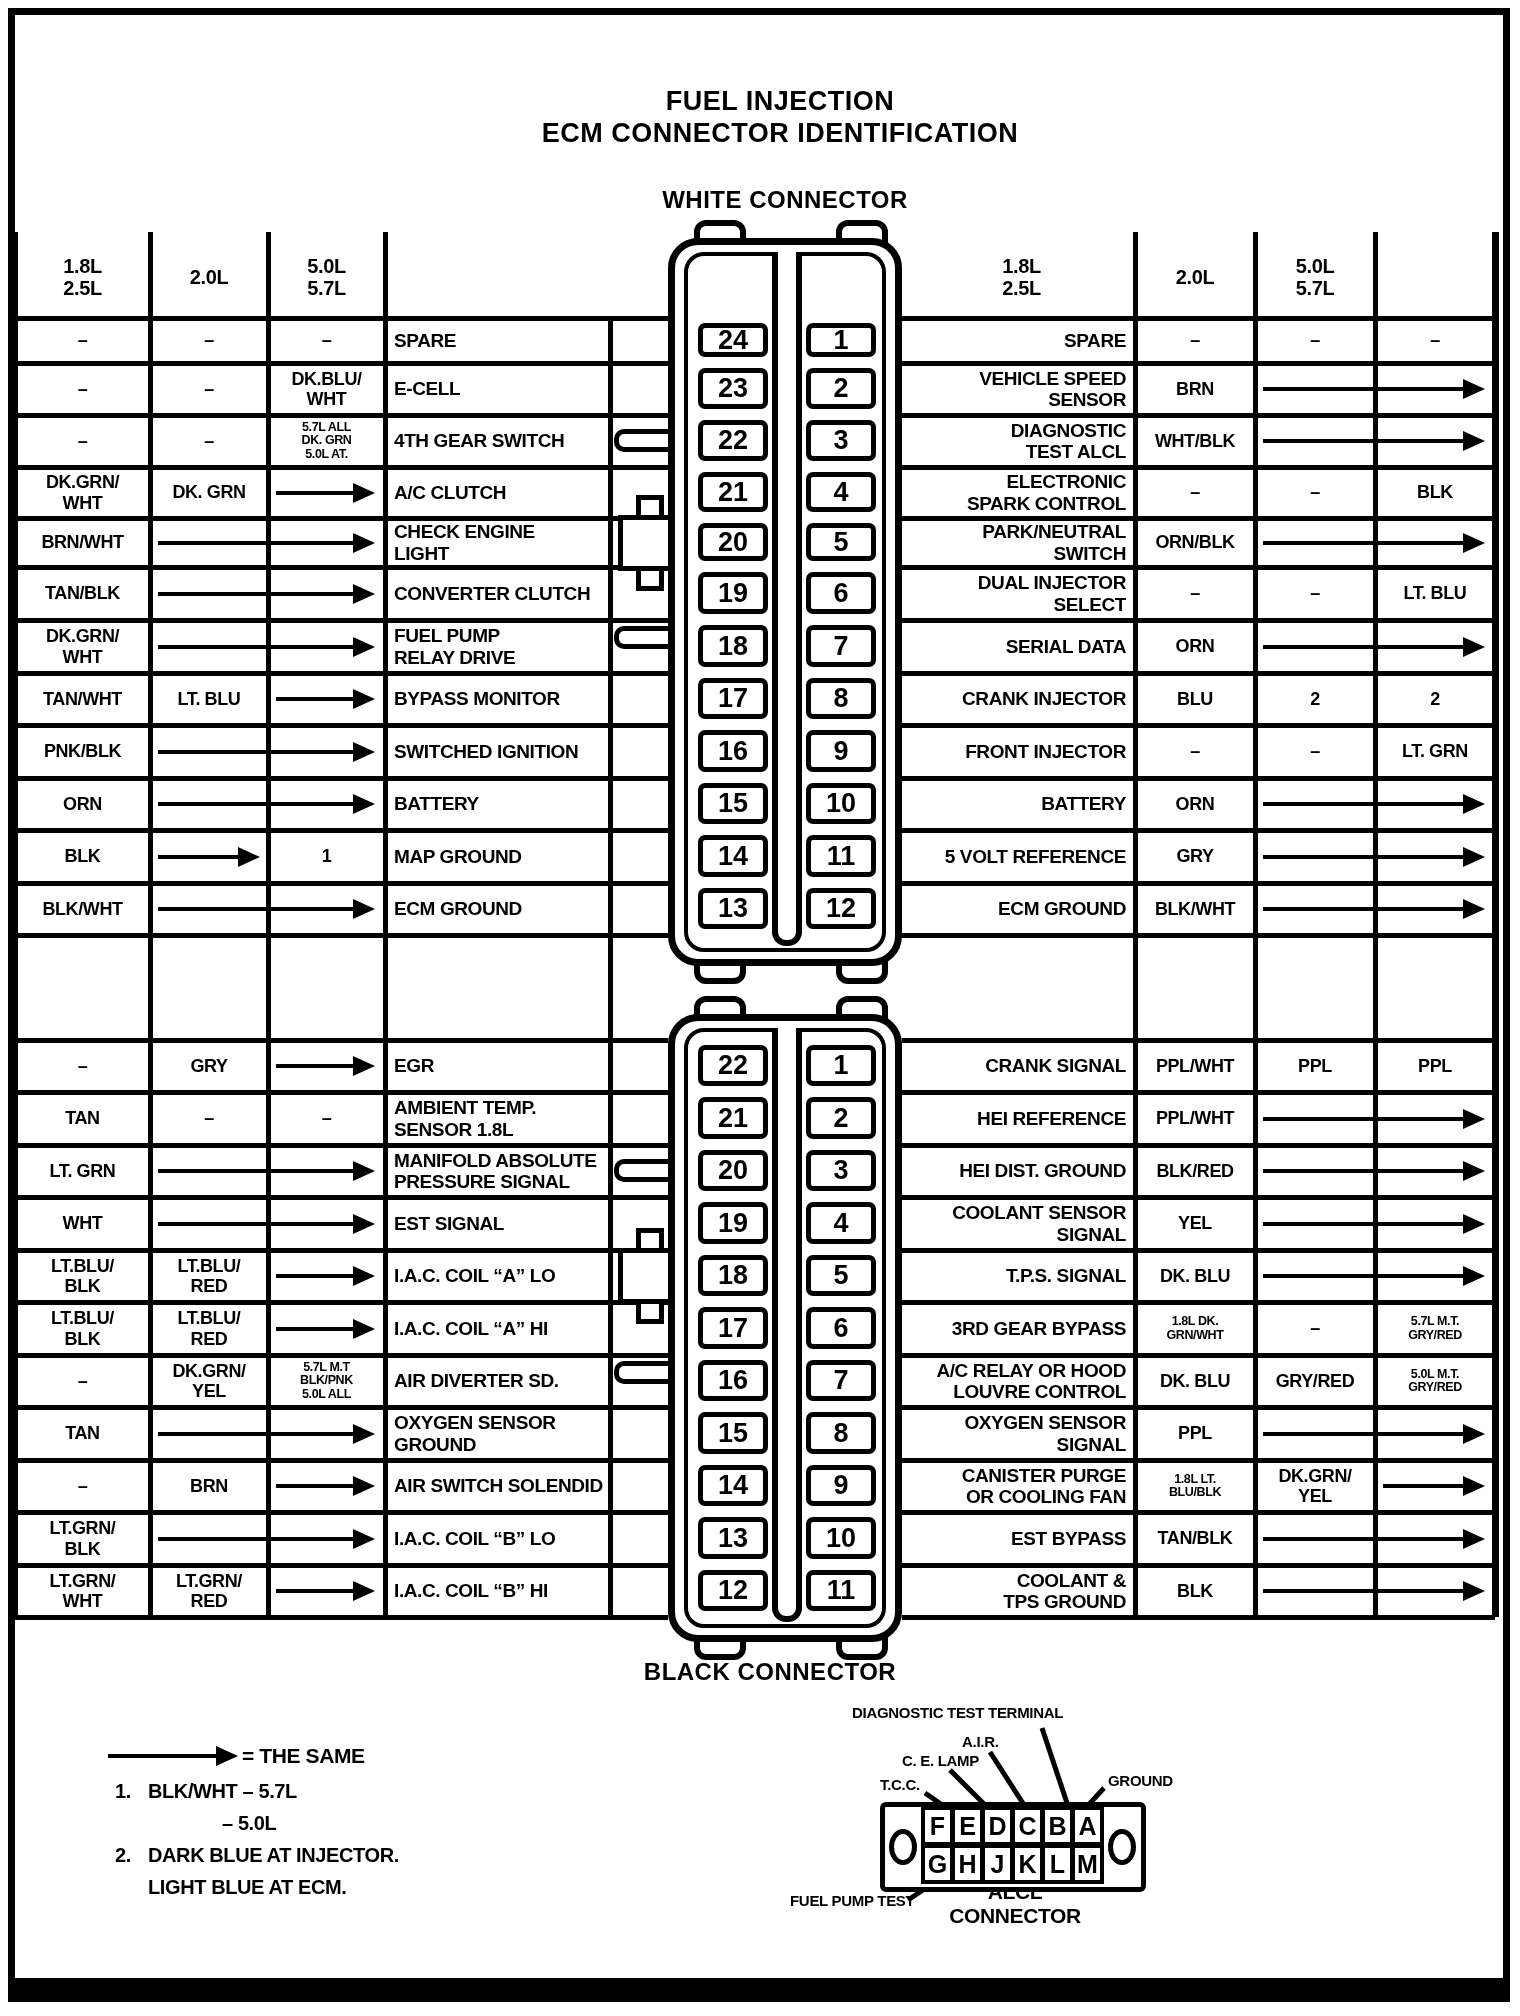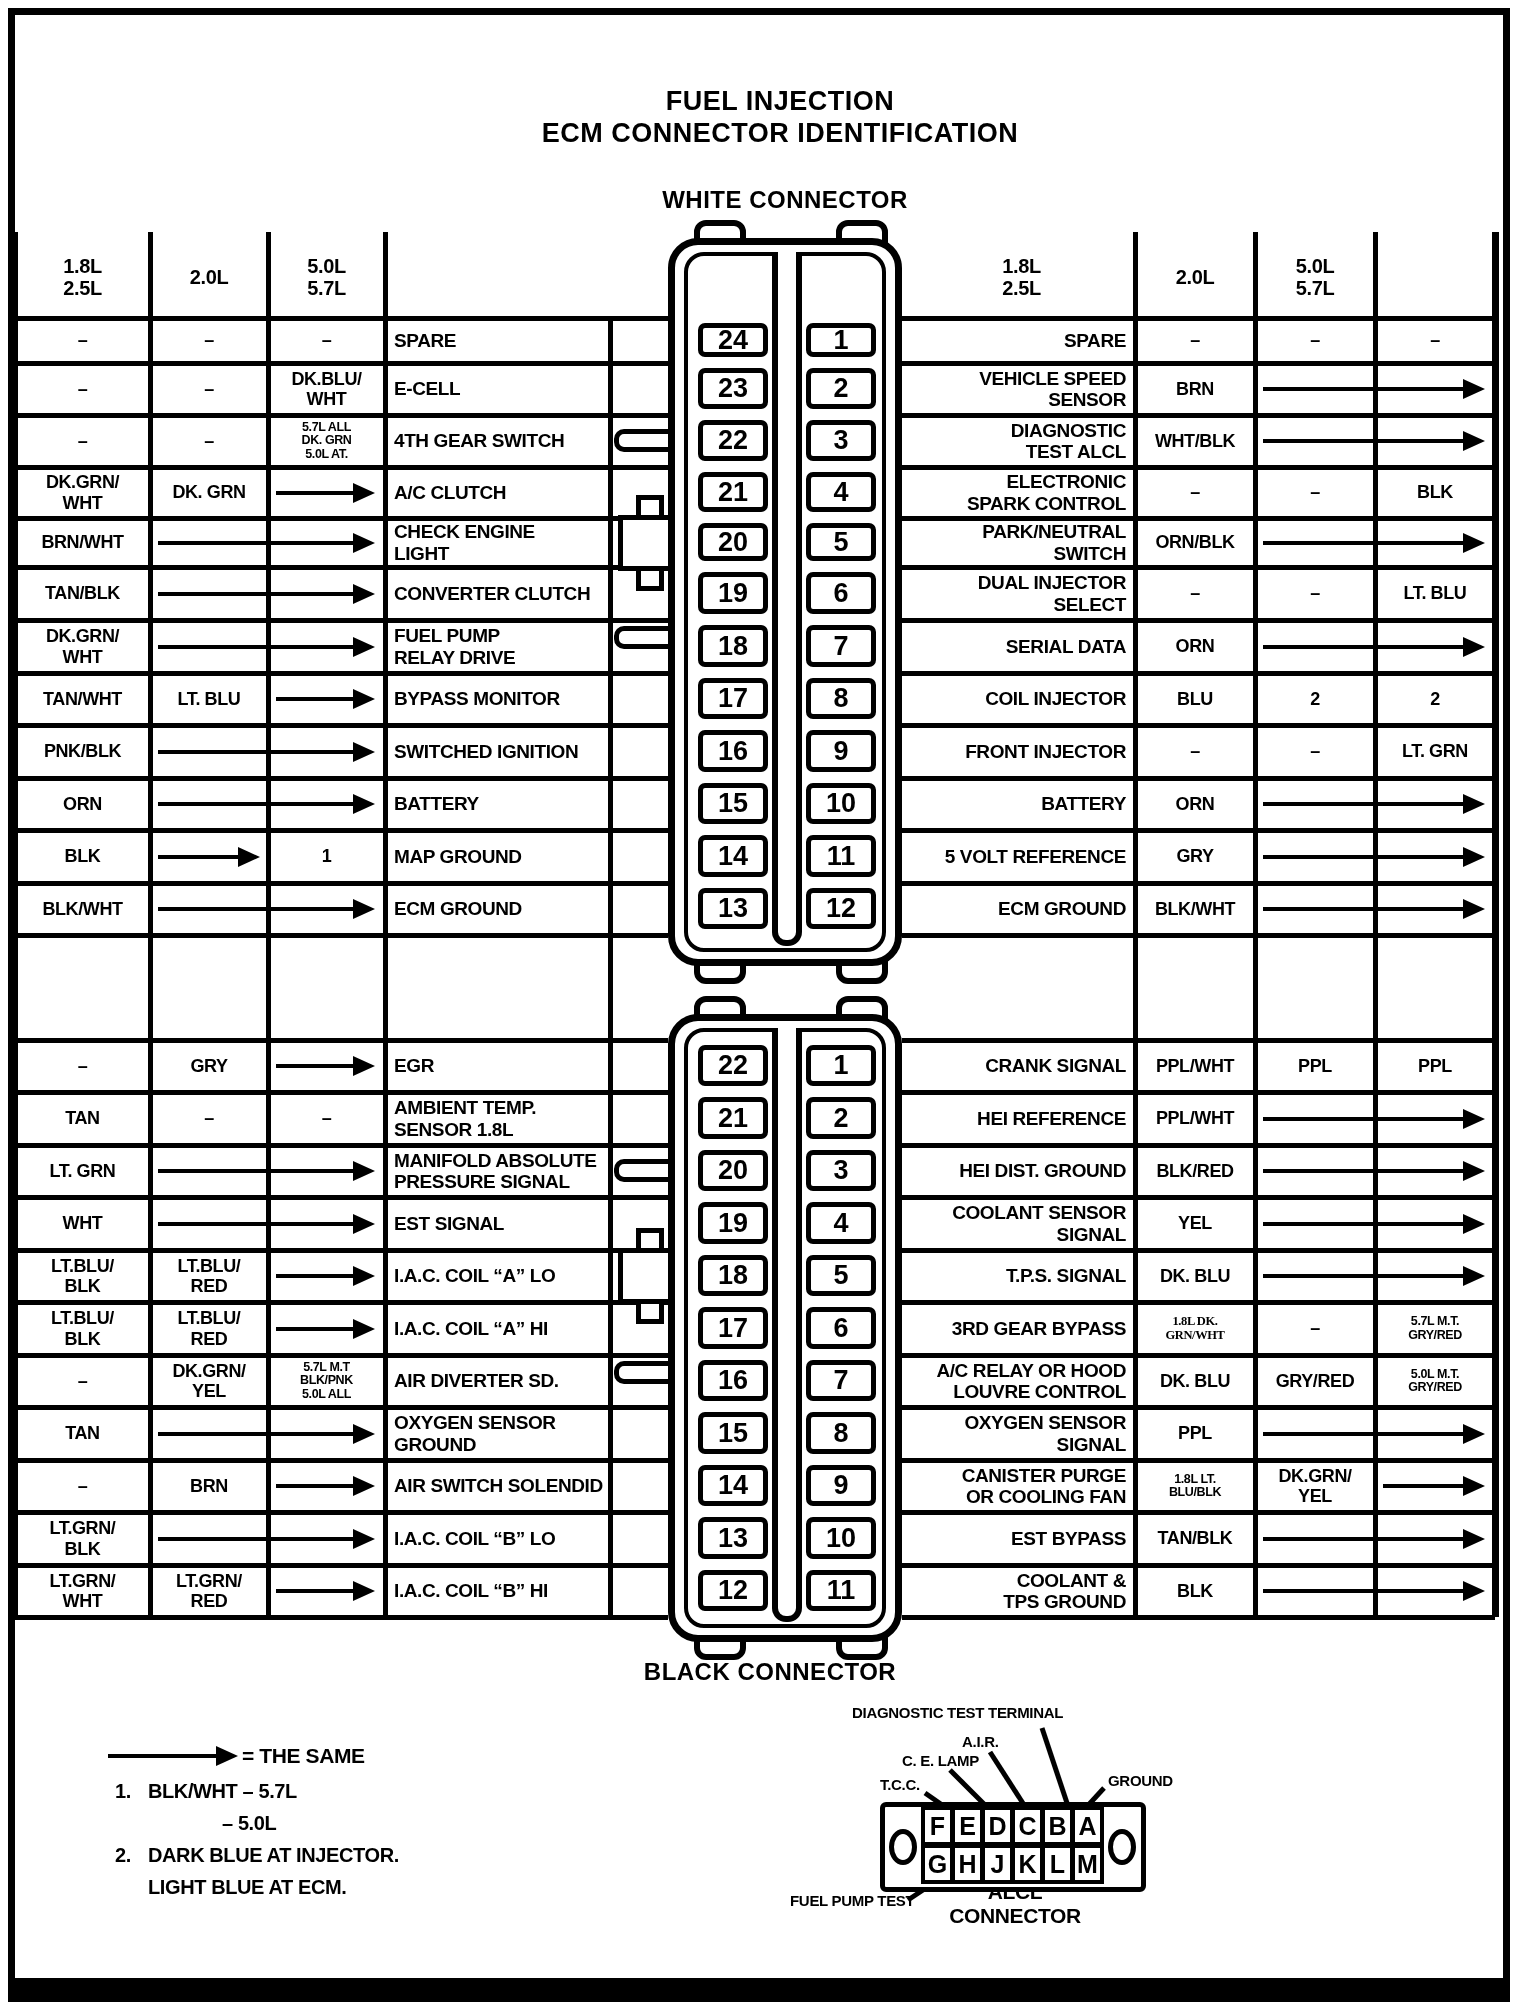--- a/index.html
+++ b/index.html
@@ -379,21 +379,21 @@
 SELECT</div>
       <div class="cell" style="left:1135px;top:567px;width:120px;height:53px;">–</div>
       <div class="cell" style="left:1255px;top:567px;width:120px;height:53px;">–</div>
       <div class="cell" style="left:1375px;top:567px;width:120px;height:53px;">LT. BLU</div>
       <div class="cell fnR" style="left:908px;top:620px;width:227px;height:53px;">SERIAL DATA</div>
       <div class="cell" style="left:1135px;top:620px;width:120px;height:53px;">ORN</div>
       <div class="arrow" style="left:1263px;top:646.5px;width:222px;">
         <span class="ln" style="width:202px;"></span>
         <span class="hd" style="left:200px;"></span>
       </div>
-      <div class="cell fnR" style="left:908px;top:673px;width:227px;height:52px;">COIL INJECTOR</div>
+      <div class="cell fnR" style="left:908px;top:673px;width:227px;height:52px;">CRANK INJECTOR</div>
       <div class="cell" style="left:1135px;top:673px;width:120px;height:52px;">BLU</div>
       <div class="cell" style="left:1255px;top:673px;width:120px;height:52px;">2</div>
       <div class="cell" style="left:1375px;top:673px;width:120px;height:52px;">2</div>
       <div class="cell fnR" style="left:908px;top:725px;width:227px;height:53px;">FRONT INJECTOR</div>
       <div class="cell" style="left:1135px;top:725px;width:120px;height:53px;">–</div>
       <div class="cell" style="left:1255px;top:725px;width:120px;height:53px;">–</div>
       <div class="cell" style="left:1375px;top:725px;width:120px;height:53px;">LT. GRN</div>
       <div class="cell fnR" style="left:908px;top:778px;width:227px;height:52px;">BATTERY</div>
       <div class="cell" style="left:1135px;top:778px;width:120px;height:52px;">ORN</div>
       <div class="arrow" style="left:1263px;top:804px;width:222px;">
@@ -435,21 +435,21 @@
         <span class="ln" style="width:202px;"></span>
         <span class="hd" style="left:200px;"></span>
       </div>
       <div class="cell fnR" style="left:908px;top:1250px;width:227px;height:52px;">T.P.S. SIGNAL</div>
       <div class="cell" style="left:1135px;top:1250px;width:120px;height:52px;">DK. BLU</div>
       <div class="arrow" style="left:1263px;top:1276px;width:222px;">
         <span class="ln" style="width:202px;"></span>
         <span class="hd" style="left:200px;"></span>
       </div>
       <div class="cell fnR" style="left:908px;top:1302px;width:227px;height:53px;">3RD GEAR BYPASS</div>
-      <div class="cell small" style="left:1135px;top:1302px;width:120px;height:53px;font-family:Liberation Serif, serif;">1.8L DK.
+      <div class="cell small" style="left:1135px;top:1302px;width:120px;height:53px;">1.8L DK.
 GRN/WHT</div>
       <div class="cell" style="left:1255px;top:1302px;width:120px;height:53px;">–</div>
       <div class="cell small" style="left:1375px;top:1302px;width:120px;height:53px;">5.7L M.T.
 GRY/RED</div>
       <div class="cell fnR" style="left:908px;top:1355px;width:227px;height:52px;">A/C RELAY OR HOOD
 LOUVRE CONTROL</div>
       <div class="cell" style="left:1135px;top:1355px;width:120px;height:52px;">DK. BLU</div>
       <div class="cell" style="left:1255px;top:1355px;width:120px;height:52px;">GRY/RED</div>
       <div class="cell small" style="left:1375px;top:1355px;width:120px;height:52px;">5.0L M.T.
 GRY/RED</div>

